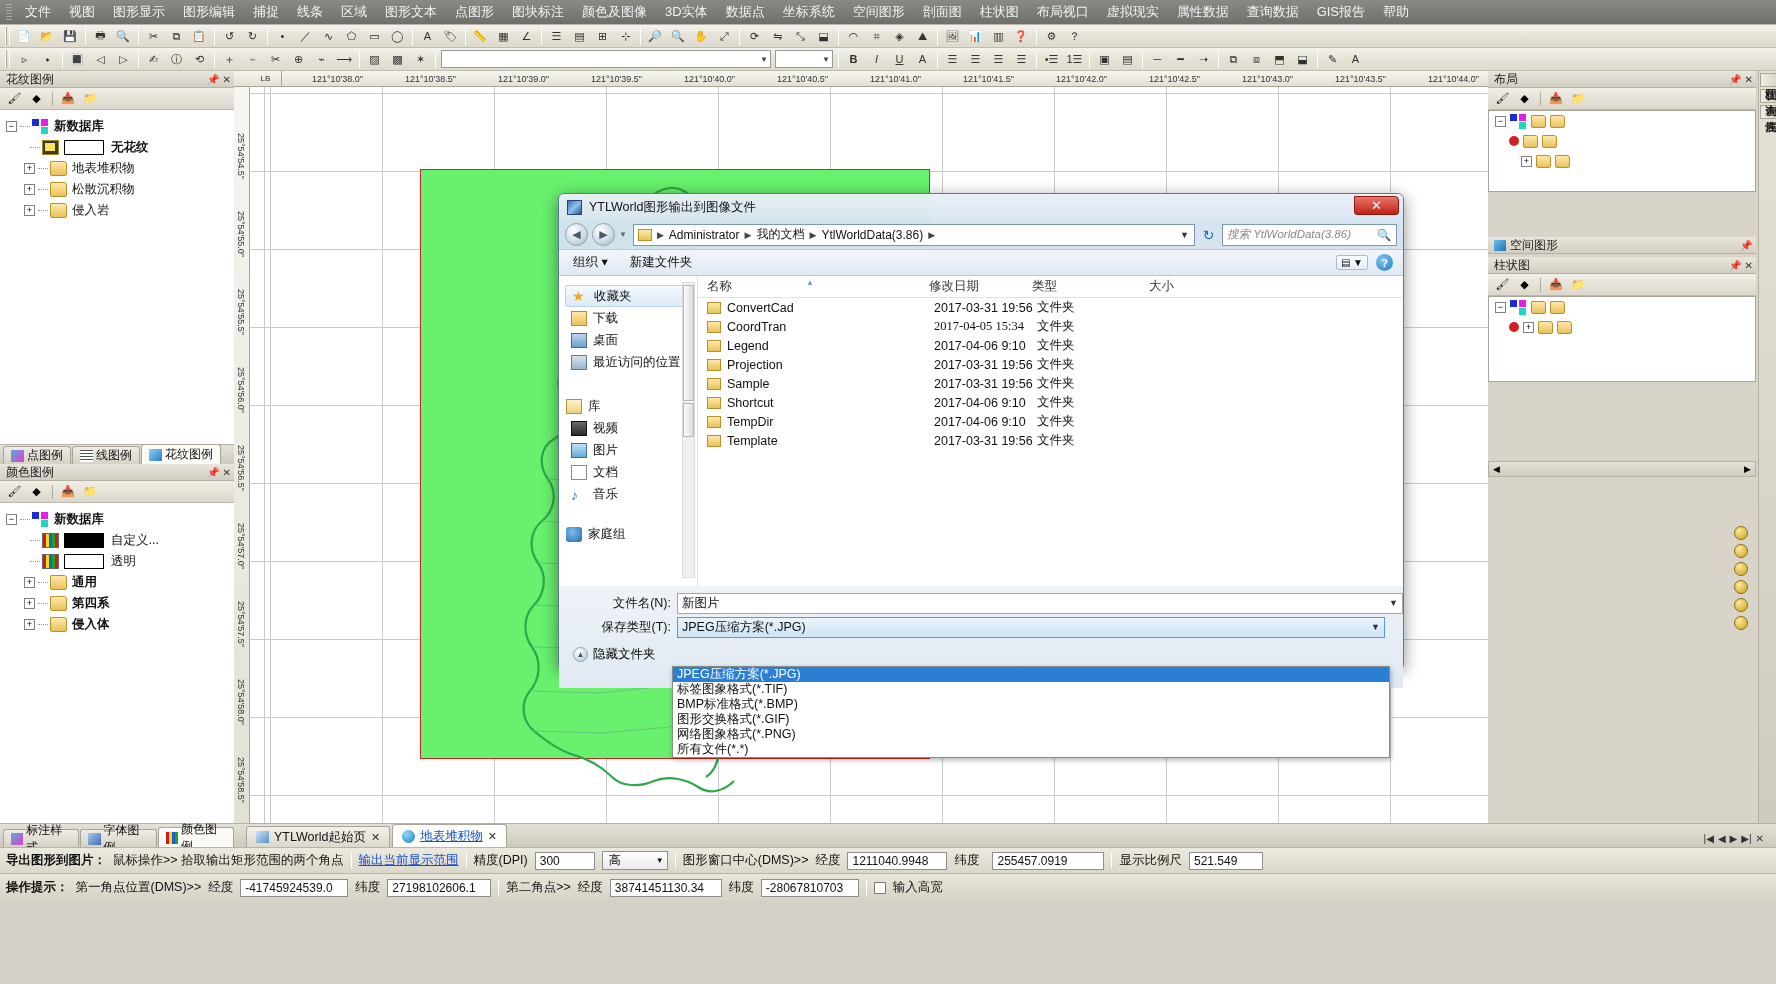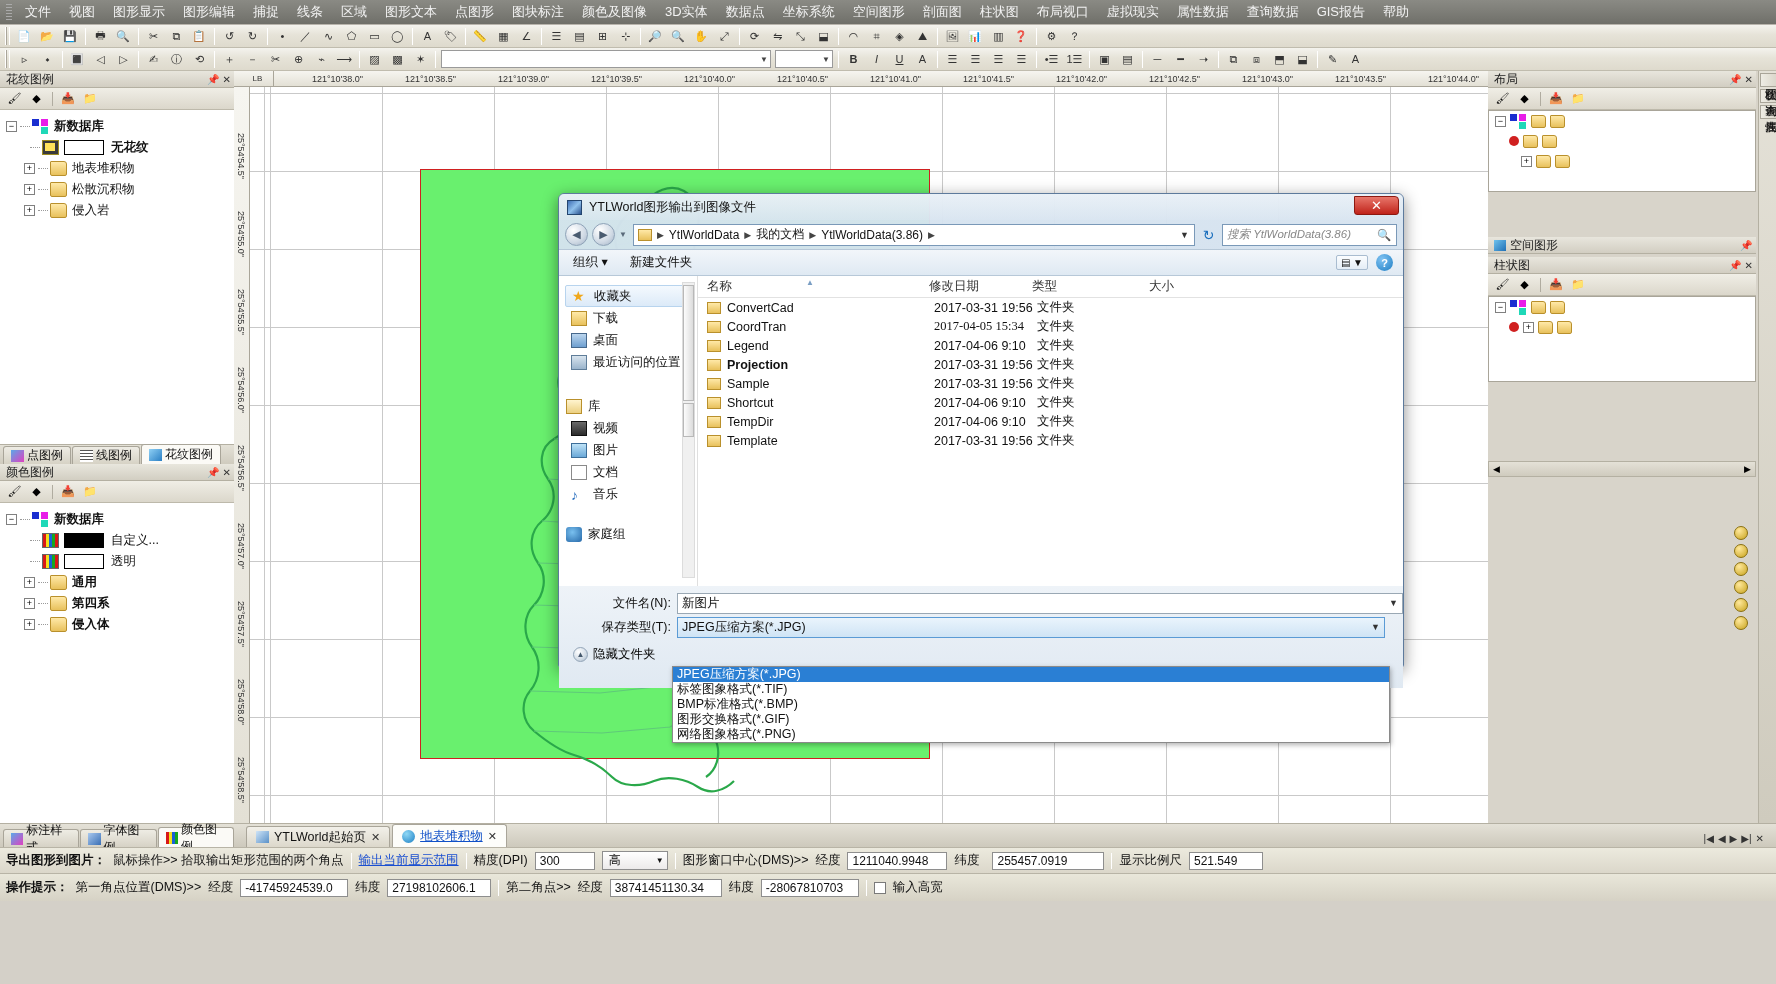--- a/index.html
+++ b/index.html
@@ -108,21 +108,21 @@
     background: linear-gradient(to bottom,#f6f5f0,#e3e0d5); border-bottom: 1px solid #a9a599;
     font-size: 9px; color: #333; overflow: hidden;
   }
   .ruler-v {
     position: absolute; left: 0; top: 16px; width: 16px; height: 736px;
     background: linear-gradient(to bottom,#f6f5f0,#e3e0d5); border-right: 1px solid #a9a599;
     font-size: 9px; color: #333; overflow: hidden;
   }
   .rlabel { position: absolute; white-space: nowrap; }
   .rlabel.v { writing-mode: vertical-rl; text-orientation: mixed; }
-  .ruler-corner { position:absolute; left:8px; top:0; width:32px; height:16px;
+  .ruler-corner { position:absolute; left:16px; top:0; width:32px; height:16px;
      background:linear-gradient(to bottom,#f6f5f0,#e3e0d5); border-right:1px solid #a9a599;
      border-bottom:1px solid #a9a599; font-size:8px; color:#333; text-align:center; line-height:16px; z-index:3;}
   .canvas { position: absolute; left: 16px; top: 16px; width: 1238px; height: 736px; background: #fff; overflow: hidden; }
   .gridlines { position: absolute; inset: 0;
     background-image:
       repeating-linear-gradient(to right, #c9c9c9 0 1px, transparent 1px 112px),
       repeating-linear-gradient(to bottom, #c9c9c9 0 1px, transparent 1px 78px);
     background-position: 20px 6px;
   }
   .selrect {
@@ -841,21 +841,21 @@
       <span class="dlg-close">✕</span>
     </div>
 
     <div class="dlg-nav">
       <span class="navbtn">◀</span>
       <span class="navbtn">▶</span>
       <span class="navsplit">▼</span>
       <span class="crumbbar">
         <span class="crumb-ico"></span>
         <span class="crumb-arrow">▶</span>
-        <span class="crumb">YtlWorldData</span>
+        <span class="crumb">Administrator</span>
         <span class="crumb-arrow">▶</span>
         <span class="crumb">我的文档</span>
         <span class="crumb-arrow">▶</span>
         <span class="crumb">YtlWorldData(3.86)</span>
         <span class="crumb-arrow">▶</span>
         <span class="crumb-caret">▼</span>
       </span>
       <span class="refresh">↻</span>
       <span class="searchbox">
         <span>搜索 YtlWorldData(3.86)</span>
@@ -947,21 +947,21 @@
             </div>
             <div class="fl-row">
               <span class="fico"></span>
               <span style="width:207px;">Legend</span>
               <span style="width:103px;">2017-04-06 9:10</span>
               <span style="width:117px;">文件夹</span>
               <span></span>
             </div>
             <div class="fl-row">
               <span class="fico"></span>
-              <span style="width:207px;font-weight:bold;">Projection</span>
+              <span style="width:207px;">Projection</span>
               <span style="width:103px;">2017-03-31 19:56</span>
               <span style="width:117px;">文件夹</span>
               <span></span>
             </div>
             <div class="fl-row">
               <span class="fico"></span>
               <span style="width:207px;">Sample</span>
               <span style="width:103px;">2017-03-31 19:56</span>
               <span style="width:117px;">文件夹</span>
               <span></span>
@@ -1010,17 +1010,18 @@
         <span class="hf-circ">▲</span>
         <span>隐藏文件夹</span>
       </div>
 
       <div class="dropdown" id="filetype-dropdown">
           <div class="dd-item sel">JPEG压缩方案(*.JPG)</div>
           <div class="dd-item">标签图象格式(*.TIF)</div>
           <div class="dd-item">BMP标准格式(*.BMP)</div>
           <div class="dd-item">图形交换格式(*.GIF)</div>
           <div class="dd-item">网络图象格式(*.PNG)</div>
+          <div class="dd-item">所有文件(*.*)</div>
         </div>
     </div>
   </div>
 
 </div>
 
 </body></html>

